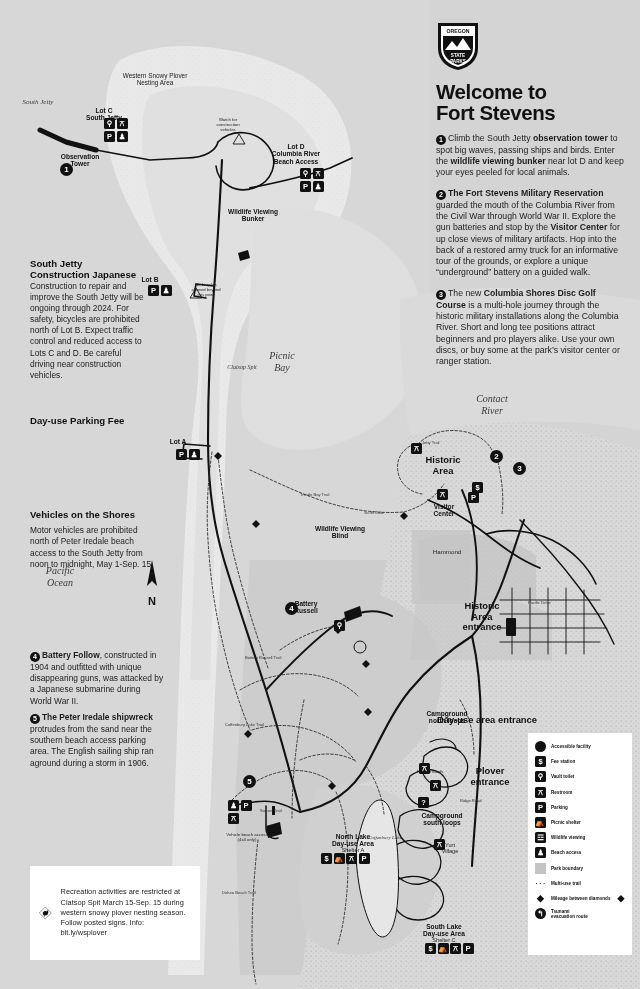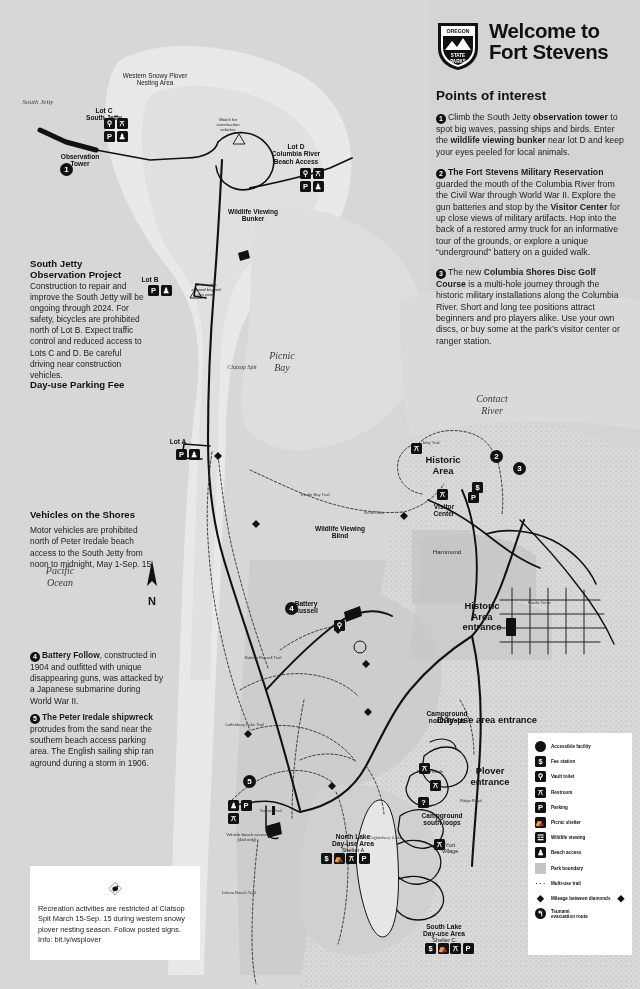--- a/index.html
+++ b/index.html
@@ -7,21 +7,21 @@
   #page{position:relative;width:640px;height:989px;background:#d2d2d2;overflow:hidden;}
 
   
   #mapcanvas{position:absolute;left:0;top:0;width:640px;height:989px;}
 
   
   .txt{position:absolute;color:#1a1a1a;}
 
   
   #infopanel{position:absolute;left:436px;top:20px;width:190px;}
-  .brand-row{display:flex;align-items:flex-start;gap:9px;}
+  .brand-row{display:flex;align-items:flex-start;gap:9px;flex-direction:column;}
   .shield{width:44px;height:52px;flex:0 0 auto;}
   .welcome{font-weight:bold;font-size:20.5px;line-height:1.04;letter-spacing:-.4px;color:#111;}
   .poi-title{font-weight:bold;font-size:13.5px;margin-top:16px;color:#111;}
   .poi{margin-top:9px;font-size:8.7px;line-height:1.30;color:#1c1c1c;text-align:left;}
   .poi b{font-weight:bold;}
   .numdot{display:inline-block;width:10px;height:10px;border-radius:50%;background:#111;color:#fff;
           font-size:7px;font-weight:bold;text-align:center;line-height:10px;vertical-align:-1px;margin-right:2px;}
   .contact{margin-top:9px;font-size:8.7px;line-height:1.30;}
 
   
@@ -49,21 +49,21 @@
   
   #legend{position:absolute;left:528px;top:733px;width:104px;height:222px;background:#fff;}
   .lg-row{display:flex;align-items:center;gap:5px;margin:0 0 0 7px;height:15.2px;}
   .lg-ic{width:11px;height:11px;flex:0 0 auto;background:#111;color:#fff;border-radius:1.5px;
          font-size:7.5px;line-height:11px;text-align:center;font-weight:bold;}
   .lg-tx{font-size:4.6px;font-weight:bold;color:#111;line-height:1.1;}
   .lg-swatch{width:11px;height:11px;flex:0 0 auto;background:#c4c4c4;}
 
   
   #plover{position:absolute;left:30px;top:866px;width:170px;height:94px;background:#fff;
-          display:flex;align-items:center;gap:8px;padding:15px 8px;box-sizing:border-box;flex-direction:column;}
+          display:flex;align-items:center;gap:8px;padding:15px 8px;box-sizing:border-box;}
   .plover-tx{font-size:7.4px;line-height:1.38;color:#1c1c1c;}
 
   
   #compass{position:absolute;left:140px;top:560px;width:24px;height:46px;text-align:center;}
   .cmp-n{font-weight:bold;font-size:11px;color:#111;margin-top:1px;}
 </style>
 </head>
 <body>
 
 <div id="page">
@@ -229,42 +229,41 @@
         <text x="22" y="13" font-size="5.2" font-family="Liberation Sans, sans-serif" font-weight="bold" fill="#111" text-anchor="middle">OREGON</text>
         <text x="22" y="37" font-size="4.6" font-family="Liberation Sans, sans-serif" font-weight="bold" fill="#fff" text-anchor="middle">STATE</text>
         <text x="22" y="43" font-size="4.6" font-family="Liberation Sans, sans-serif" font-weight="bold" fill="#fff" text-anchor="middle">PARKS</text>
       </svg>
       <div>
         <div class="welcome">Welcome to</div>
         <div class="welcome">Fort Stevens</div>
       </div>
     </div>
 
-    <div class="poi-title">Points of interest</div>
 
     <div class="poi">
       <span class="numdot">1</span><span>Climb the South Jetty <b>observation tower</b> to spot big waves, passing ships and birds. Enter the <b>wildlife viewing bunker</b> near lot D and keep your eyes peeled for local animals.</span>
     </div>
     <div class="poi">
       <span class="numdot">2</span><span><b>The Fort Stevens Military Reservation</b> guarded the mouth of the Columbia River from the Civil War through World War II. Explore the gun batteries and  stop by the <b>Visitor Center</b> for up close views of military artifacts. Hop into the back of a restored army truck for an informative tour of the grounds, or explore a unique “underground” battery on a guided walk.</span>
     </div>
     <div class="poi">
       <span class="numdot">3</span><span>The new <b>Columbia Shores Disc Golf Course</b> is a multi-hole journey through the historic military installations along the Columbia River. Short and long tee positions attract beginners and pro players alike. Use your own discs, or buy some at the park’s visitor center or ranger station.</span>
     </div>
   </div>
 
   <div class="txt" style="left:30px;top:258px;width:118px;">
     <div class="lhd">
         <div>South Jetty</div>
-        <div>Observation Project</div>
+        <div>Construction Japanese</div>
       </div>
     <div class="lbody" style="">Construction to repair and improve the South Jetty will be ongoing through 2024. For safety, bicycles are prohibited north of Lot B. Expect traffic control and reduced access to Lots C and D. Be careful driving near construction vehicles.</div>
   </div>
 
-  <div class="txt" style="left:30px;top:379px;width:118px;">
+  <div class="txt" style="left:30px;top:415px;width:118px;">
     <div class="lhd">
         <div>Day-use Parking Fee</div>
       </div>
   </div>
 
   <div class="txt" style="left:30px;top:509px;width:124px;">
     <div class="lhd">
         <div>Vehicles on the Shores</div>
       </div>
     <div class="lbody" style="margin-top:5px;">Motor vehicles are prohibited north of Peter Iredale beach access to the South Jetty from noon to midnight, May 1-Sep. 15.</div>

